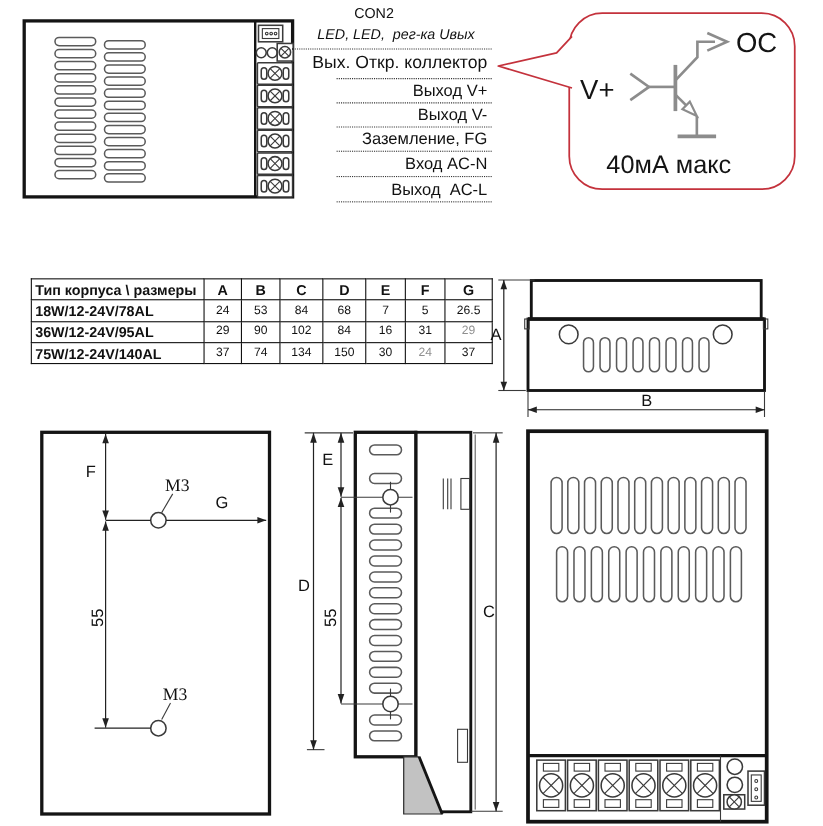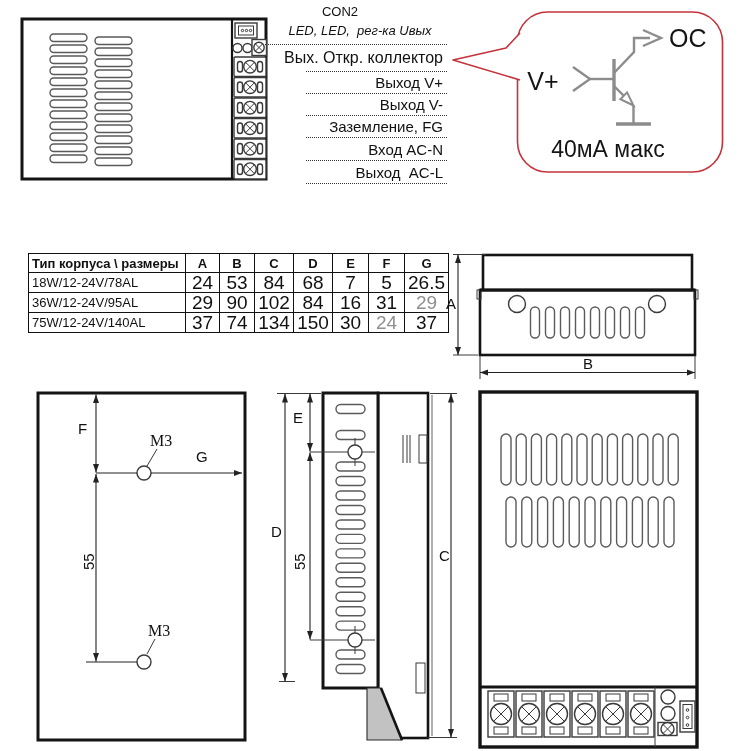--- a/index.html
+++ b/index.html
@@ -27,23 +27,23 @@
   
   .pinout{position:absolute;left:265px;top:44px;width:182px;border-top:1.6px dotted #333;}
   .pinrow{display:flex;align-items:center;justify-content:flex-end;padding-right:4px;
           border-bottom:1.6px dotted #333;font-size:15px;white-space:pre;margin-left:41px;}
   .pinrow.first{font-size:16px;}
   .pintitle{position:absolute;left:265px;top:4px;width:150px;text-align:center;font-size:13px;}
   .pinsub{position:absolute;left:265px;top:23px;width:190px;text-align:center;font-size:13px;white-space:pre;font-style:italic;}
   
   table.dims{position:absolute;left:28px;top:253px;border-collapse:collapse;table-layout:fixed;}
   table.dims td,table.dims th{border:1.5px solid #111;height:18.3px;padding:0 3px;
-       font-size:19px;text-align:center;vertical-align:middle;line-height:1;}
+       font-size:11px;text-align:center;vertical-align:middle;line-height:1;}
   table.dims th{font-weight:bold;font-size:13px;}
-  table.dims td.model{font-weight:normal;text-align:left;font-size:13px;}
+  table.dims td.model{font-weight:bold;text-align:left;font-size:13px;}
   table.dims th.model{text-align:left;}
   td.muted{color:#8f8f8f;}
 </style>
 </head>
 <body>
 
 <div class="canvas">
 
   <svg class="abs" style="left:18px;top:14px" width="252" height="170" viewBox="0 0 252 170">
     <defs>

